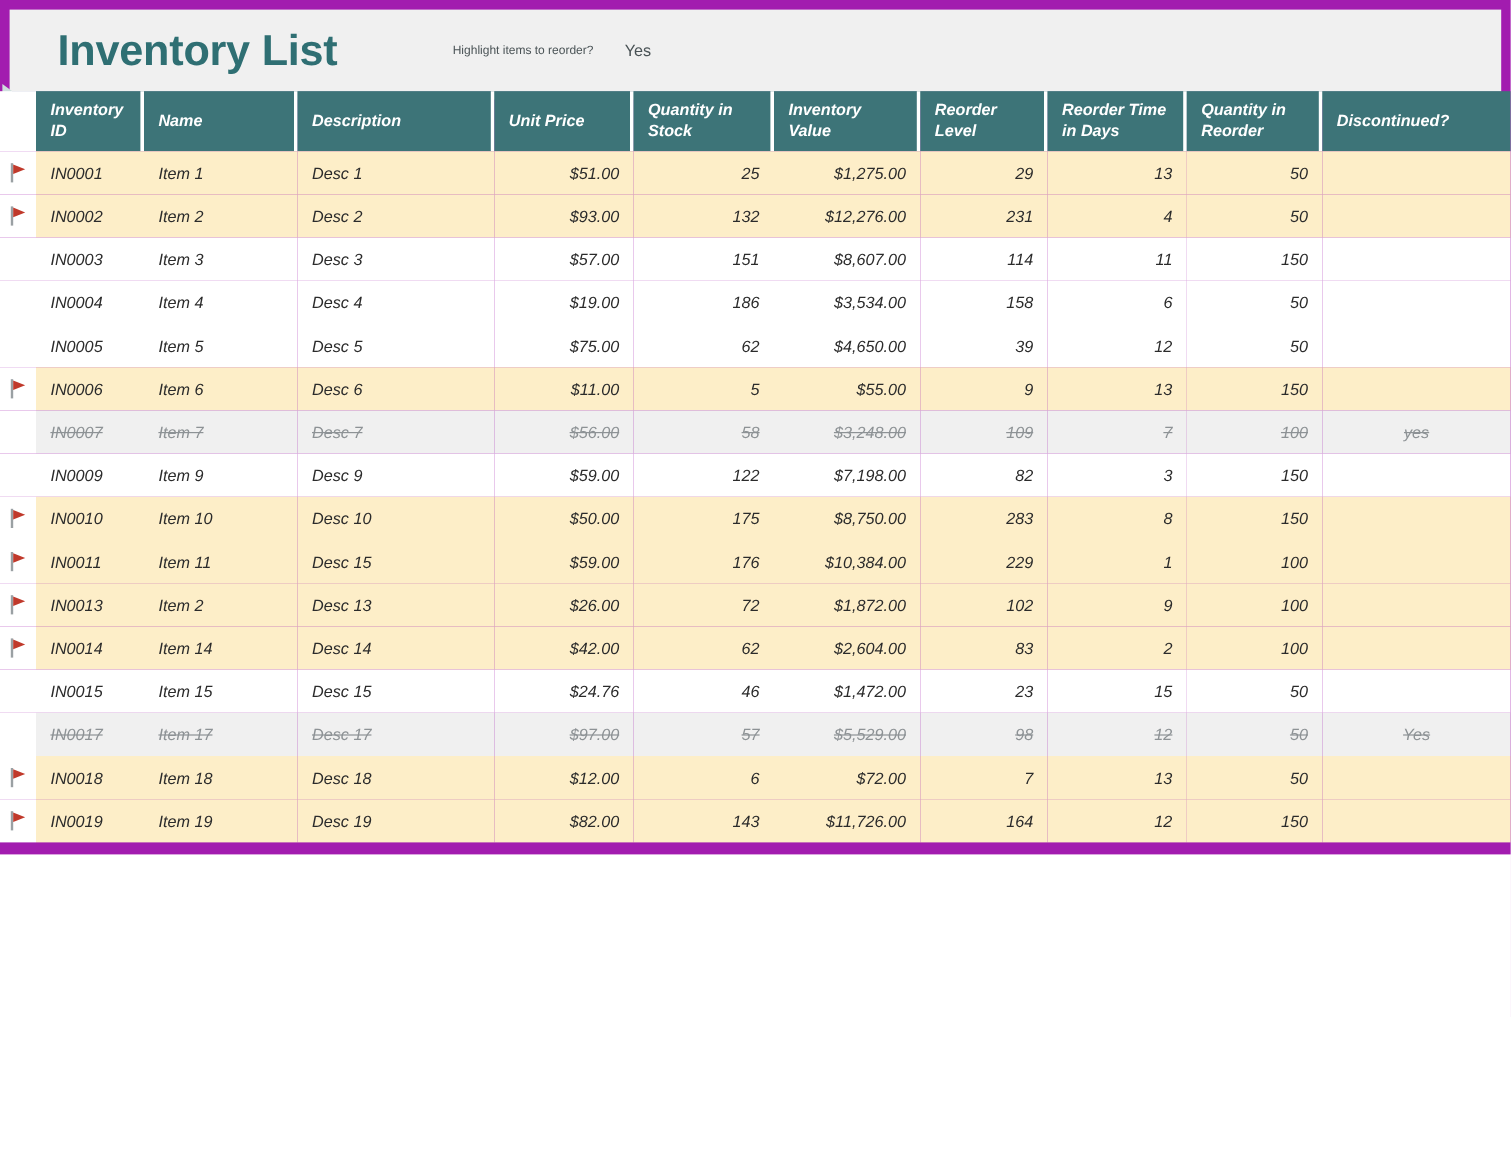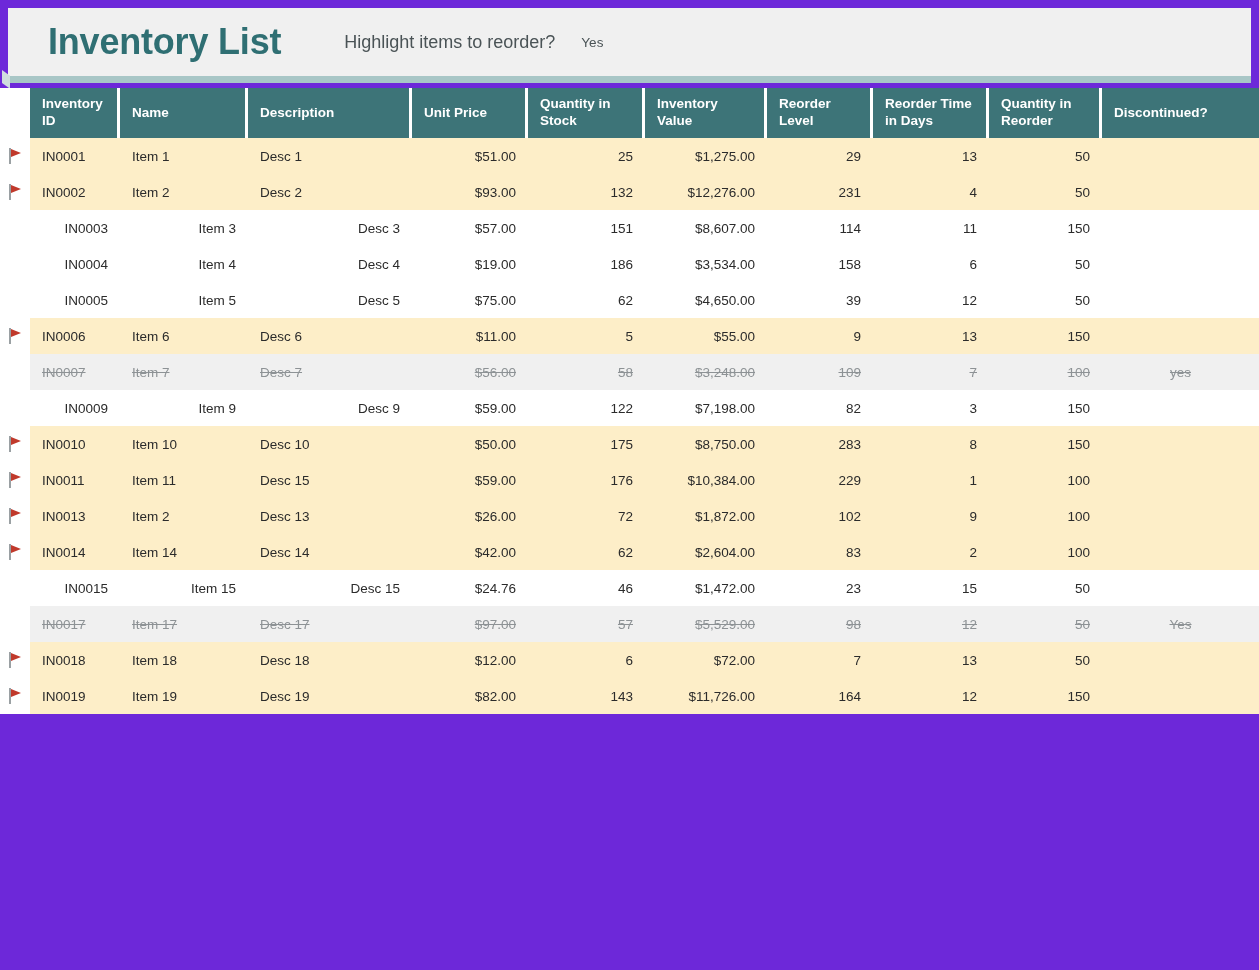--- a/index.html
+++ b/index.html
@@ -8,22 +8,22 @@
     padding: 0;
     width: 1259px;
     height: 970px;
     background: #ffffff;
     font-family: "Liberation Sans", sans-serif;
   }
 
   #app {
     position: relative;
     width: 1259px;
-    height: 970px;
-    background: #6d28d9;
+    height: 712px;
+    background: #a21caf;
     overflow: hidden;
   }
 
   
   .title-panel {
     position: absolute;
     left: 8px;
     top: 8px;
     width: 1243px;
     height: 68px;
@@ -51,38 +51,39 @@
   }
   .page-title {
     margin-left: 40px;
     font-size: 36px;
     font-weight: bold;
     color: #2f6f73;
     letter-spacing: -0.2px;
     white-space: nowrap;
   }
   .reorder-prompt {
-    margin-left: 63px;
-    font-size: 18px;
+    margin-left: 96px;
+    font-size: 10px;
     color: #4a5356;
     white-space: nowrap;
   }
   .reorder-value {
     margin-left: 26px;
     font-size: 13.5px;
     color: #4a5356;
     white-space: nowrap;
   }
 
   
   .table-wrap {
     position: absolute;
     left: 0;
-    top: 88px;
+    top: 76px;
     width: 1259px;
+    font-style: italic;
   }
   table.inv {
     border-collapse: separate;
     border-spacing: 0;
     width: 1259px;
     table-layout: fixed;
   }
   
   col.c-flag  { width: 30px; }
   col.c-id    { width: 90px; }
@@ -128,21 +129,21 @@
     text-align: center;
     background: #ffffff !important;
     width: 30px;
   }
   tbody td.num { text-align: right; }
   tbody td.txt { text-align: left; }
   tbody td.ctr { text-align: center; }
 
   
   tr.highlight td:not(.flagcell) { background: #fdeec8; }
-  tr.plain td:not(.flagcell) { background: #ffffff; text-align: right; }
+  tr.plain td:not(.flagcell) { background: #ffffff; }
   tr.discontinued td:not(.flagcell) {
     background: #f0f0f0;
     color: #8d9295;
     text-decoration: line-through;
   }
 
   
   .flag-icon {
     display: inline-block;
     width: 13px;

